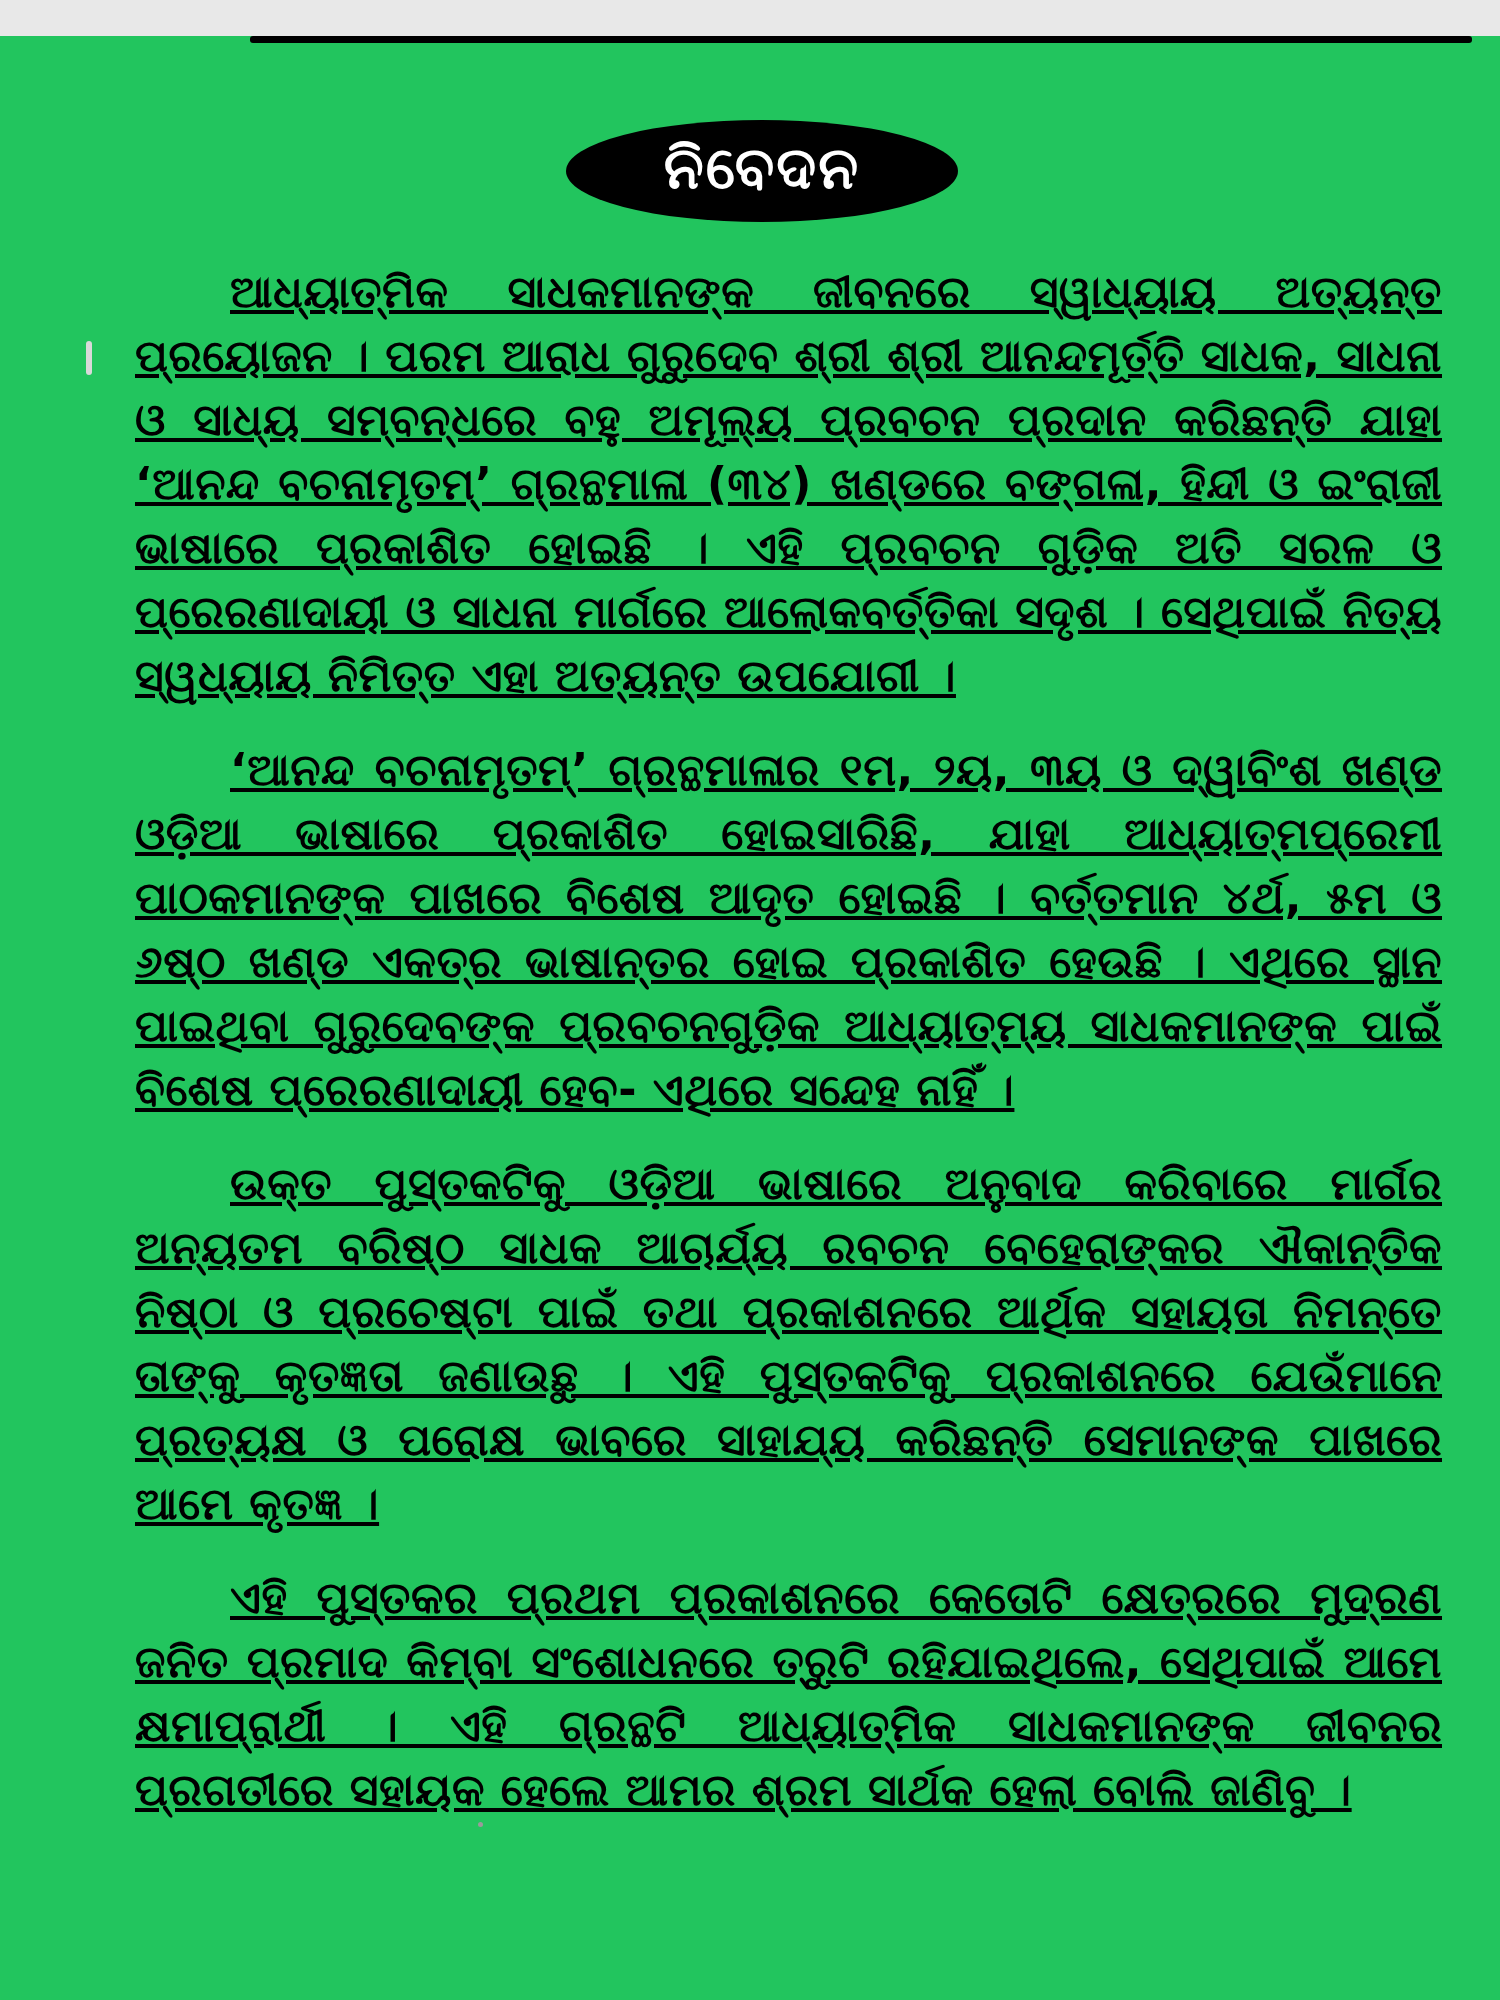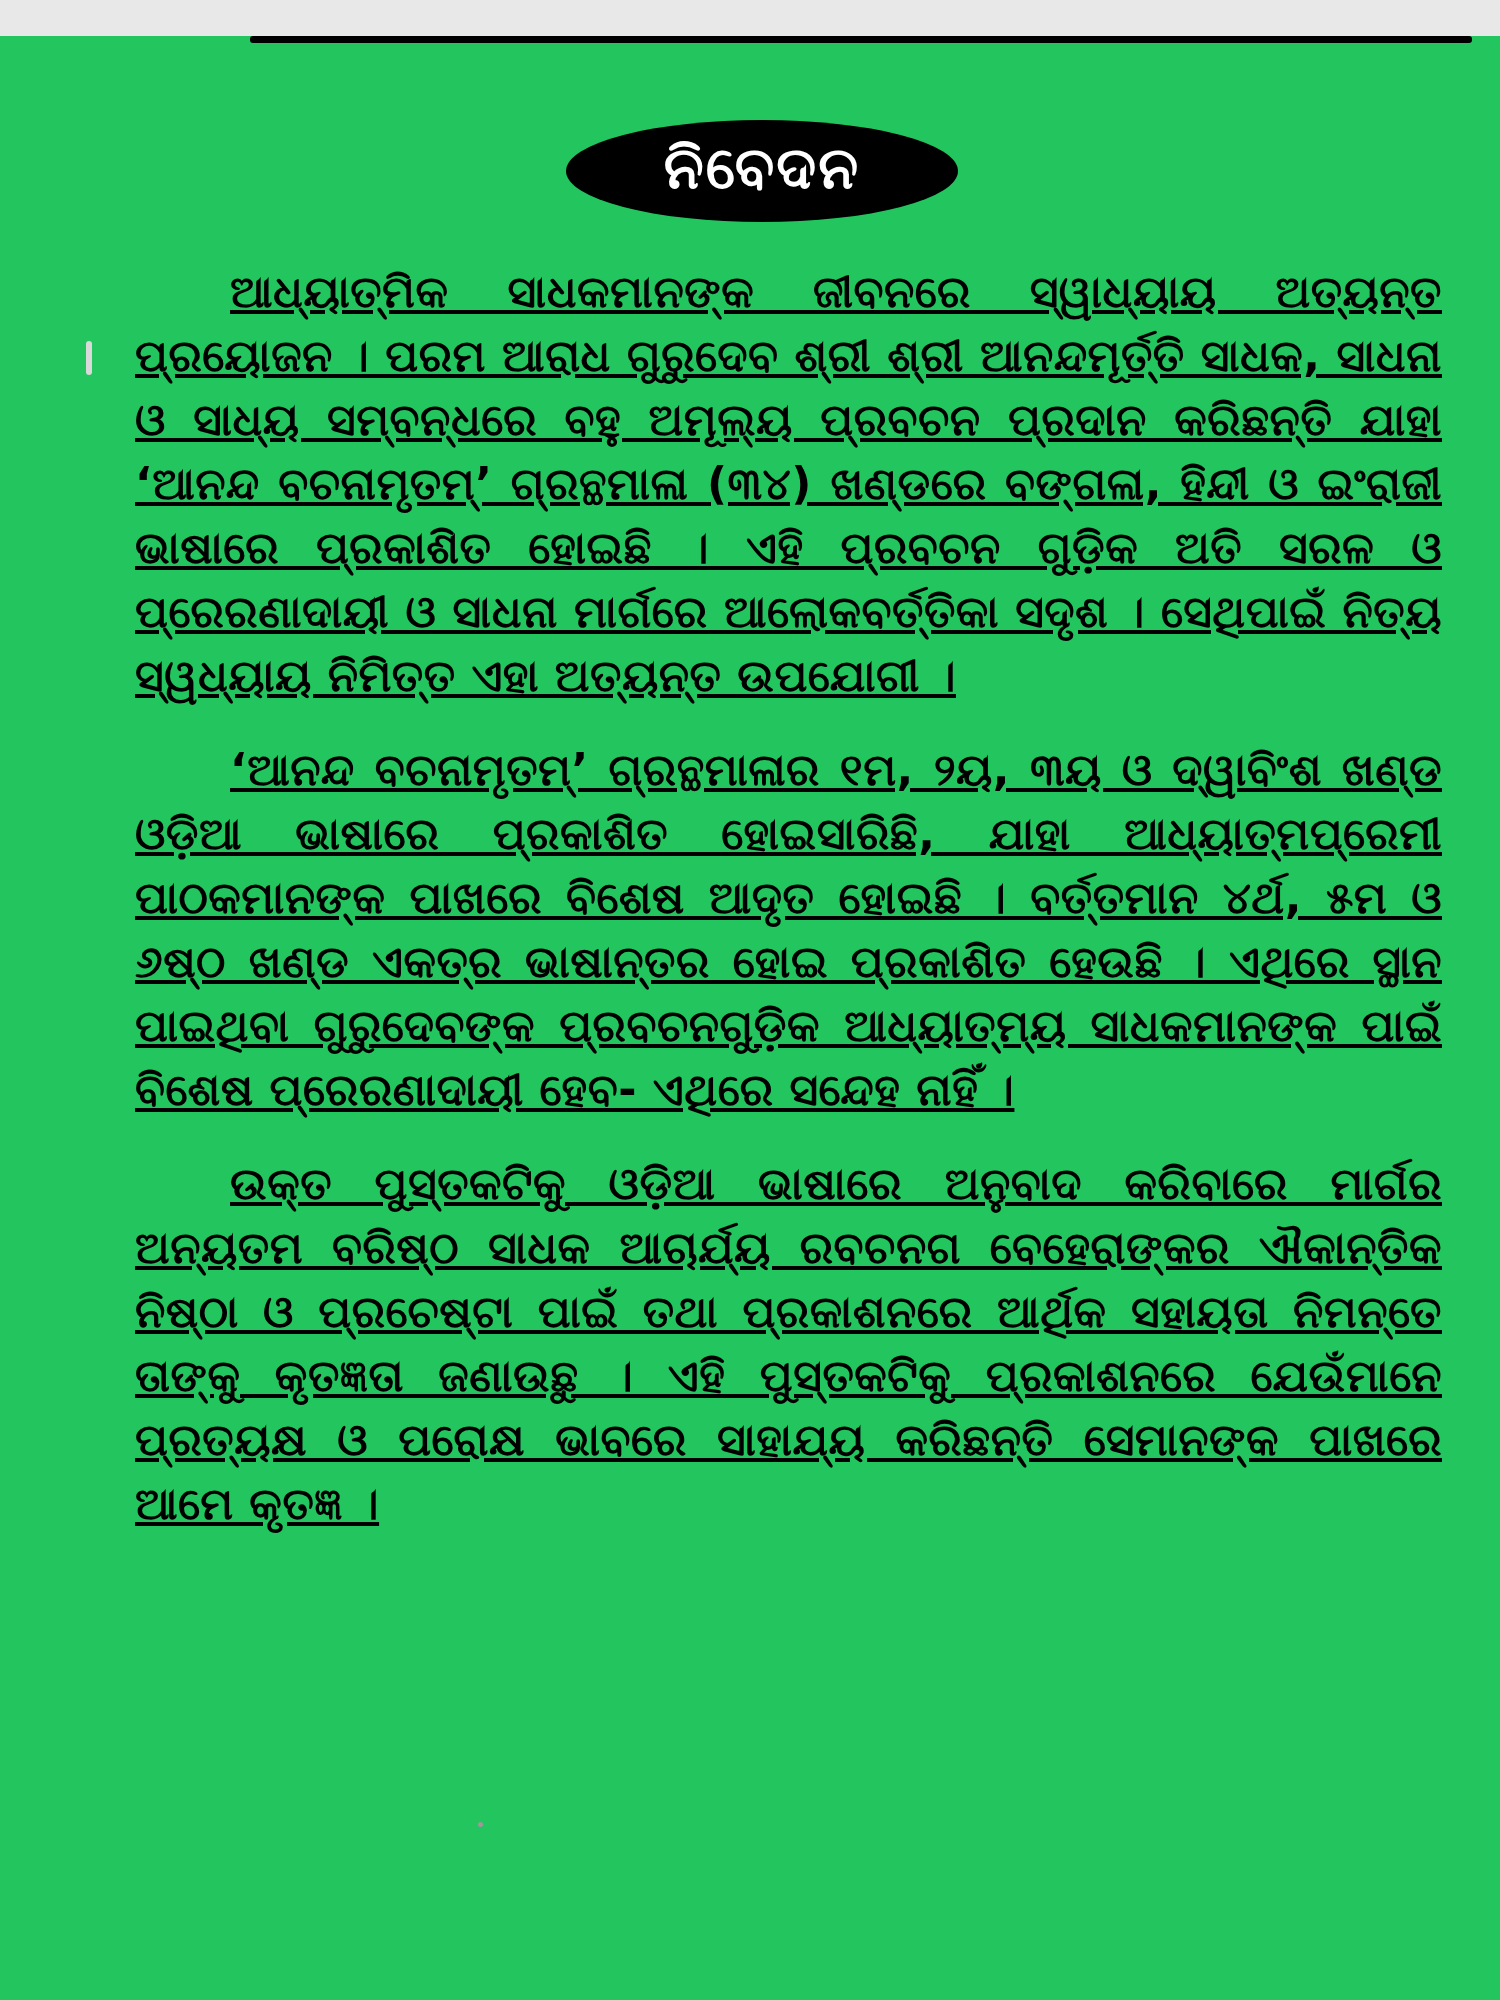--- a/index.html
+++ b/index.html
@@ -90,19 +90,20 @@
 
   <div class="top-scan-line"></div>
 
   <div class="title-oval">
     <span class="title-text">ନିବେଦନ</span>
   </div>
 
   <div class="body-text">
     <p class="para">ଆଧ୍ୟାତ୍ମିକ ସାଧକମାନଙ୍କ ଜୀବନରେ ସ୍ୱାଧ୍ୟାୟ ଅତ୍ୟନ୍ତ ପ୍ରୟୋଜନ । ପରମ ଆରାଧ ଗୁରୁଦେବ ଶ୍ରୀ ଶ୍ରୀ ଆନନ୍ଦମୂର୍ତ୍ତି ସାଧକ, ସାଧନା ଓ ସାଧ୍ୟ ସମ୍ବନ୍ଧରେ ବହୁ ଅମୂଲ୍ୟ ପ୍ରବଚନ ପ୍ରଦାନ କରିଛନ୍ତି ଯାହା ‘ଆନନ୍ଦ ବଚନାମୃତମ୍’ ଗ୍ରନ୍ଥମାଳା (୩୪) ଖଣ୍ଡରେ ବଙ୍ଗଳା, ହିନ୍ଦୀ ଓ ଇଂରାଜୀ ଭାଷାରେ ପ୍ରକାଶିତ ହୋଇଛି । ଏହି ପ୍ରବଚନ ଗୁଡ଼ିକ ଅତି ସରଳ ଓ ପ୍ରେରଣାଦାୟୀ ଓ ସାଧନା ମାର୍ଗରେ ଆଲୋକବର୍ତ୍ତିକା ସଦୃଶ । ସେଥିପାଇଁ ନିତ୍ୟ ସ୍ୱଧ୍ୟାୟ ନିମିତ୍ତ ଏହା ଅତ୍ୟନ୍ତ ଉପଯୋଗୀ ।</p>
     <p class="para">‘ଆନନ୍ଦ ବଚନାମୃତମ୍’ ଗ୍ରନ୍ଥମାଳାର ୧ମ, ୨ୟ, ୩ୟ ଓ ଦ୍ୱାବିଂଶ ଖଣ୍ଡ ଓଡ଼ିଆ ଭାଷାରେ ପ୍ରକାଶିତ ହୋଇସାରିଛି, ଯାହା ଆଧ୍ୟାତ୍ମପ୍ରେମୀ ପାଠକମାନଙ୍କ ପାଖରେ ବିଶେଷ ଆଦୃତ ହୋଇଛି । ବର୍ତ୍ତମାନ ୪ର୍ଥ, ୫ମ ଓ ୬ଷ୍ଠ ଖଣ୍ଡ ଏକତ୍ର ଭାଷାନ୍ତର ହୋଇ ପ୍ରକାଶିତ ହେଉଛି । ଏଥିରେ ସ୍ଥାନ ପାଇଥିବା ଗୁରୁଦେବଙ୍କ ପ୍ରବଚନଗୁଡ଼ିକ ଆଧ୍ୟାତ୍ମ୍ୟ ସାଧକମାନଙ୍କ ପାଇଁ ବିଶେଷ ପ୍ରେରଣାଦାୟୀ ହେବ- ଏଥିରେ ସନ୍ଦେହ ନାହିଁ ।</p>
-    <p class="para">ଉକ୍ତ ପୁସ୍ତକଟିକୁ ଓଡ଼ିଆ ଭାଷାରେ ଅନୁବାଦ କରିବାରେ ମାର୍ଗର ଅନ୍ୟତମ ବରିଷ୍ଠ ସାଧକ ଆଚାର୍ଯ୍ୟ ରବଚନଗ ବେହେରାଙ୍କର ଐକାନ୍ତିକ ନିଷ୍ଠା ଓ ପ୍ରଚେଷ୍ଟା ପାଇଁ ତଥା ପ୍ରକାଶନରେ ଆର୍ଥିକ ସହାୟତା ନିମନ୍ତେ ତାଙ୍କୁ କୃତଜ୍ଞତା ଜଣାଉଛୁ । ଏହି ପୁସ୍ତକଟିକୁ ପ୍ରକାଶନରେ ଯେଉଁମାନେ ପ୍ରତ୍ୟକ୍ଷ ଓ ପରୋକ୍ଷ ଭାବରେ ସାହାଯ୍ୟ କରିଛନ୍ତି ସେମାନଙ୍କ ପାଖରେ ଆମେ କୃତଜ୍ଞ ।</p>
+    <p class="para">ଉକ୍ତ ପୁସ୍ତକଟିକୁ ଓଡ଼ିଆ ଭାଷାରେ ଅନୁବାଦ କରିବାରେ ମାର୍ଗର ଅନ୍ୟତମ ବରିଷ୍ଠ ସାଧକ ଆଚାର୍ଯ୍ୟ ରବଚନ ବେହେରାଙ୍କର ଐକାନ୍ତିକ ନିଷ୍ଠା ଓ ପ୍ରଚେଷ୍ଟା ପାଇଁ ତଥା ପ୍ରକାଶନରେ ଆର୍ଥିକ ସହାୟତା ନିମନ୍ତେ ତାଙ୍କୁ କୃତଜ୍ଞତା ଜଣାଉଛୁ । ଏହି ପୁସ୍ତକଟିକୁ ପ୍ରକାଶନରେ ଯେଉଁମାନେ ପ୍ରତ୍ୟକ୍ଷ ଓ ପରୋକ୍ଷ ଭାବରେ ସାହାଯ୍ୟ କରିଛନ୍ତି ସେମାନଙ୍କ ପାଖରେ ଆମେ କୃତଜ୍ଞ ।</p>
+    <p class="para">ଏହି ପୁସ୍ତକର ପ୍ରଥମ ପ୍ରକାଶନରେ କେତୋଟି କ୍ଷେତ୍ରରେ ମୁଦ୍ରଣ ଜନିତ ପ୍ରମାଦ କିମ୍ବା ସଂଶୋଧନରେ ତ୍ରୁଟି ରହିଯାଇଥିଲେ, ସେଥିପାଇଁ ଆମେ କ୍ଷମାପ୍ରାର୍ଥୀ । ଏହି ଗ୍ରନ୍ଥଟି ଆଧ୍ୟାତ୍ମିକ ସାଧକମାନଙ୍କ ଜୀବନର ପ୍ରଗତୀରେ ସହାୟକ ହେଲେ ଆମର ଶ୍ରମ ସାର୍ଥକ ହେଲା ବୋଲି ଜାଣିବୁ ।</p>
   </div>
 
   <div class="edge-mark"></div>
   <div class="speck"></div>
 
 </div>
 
 </body></html>

